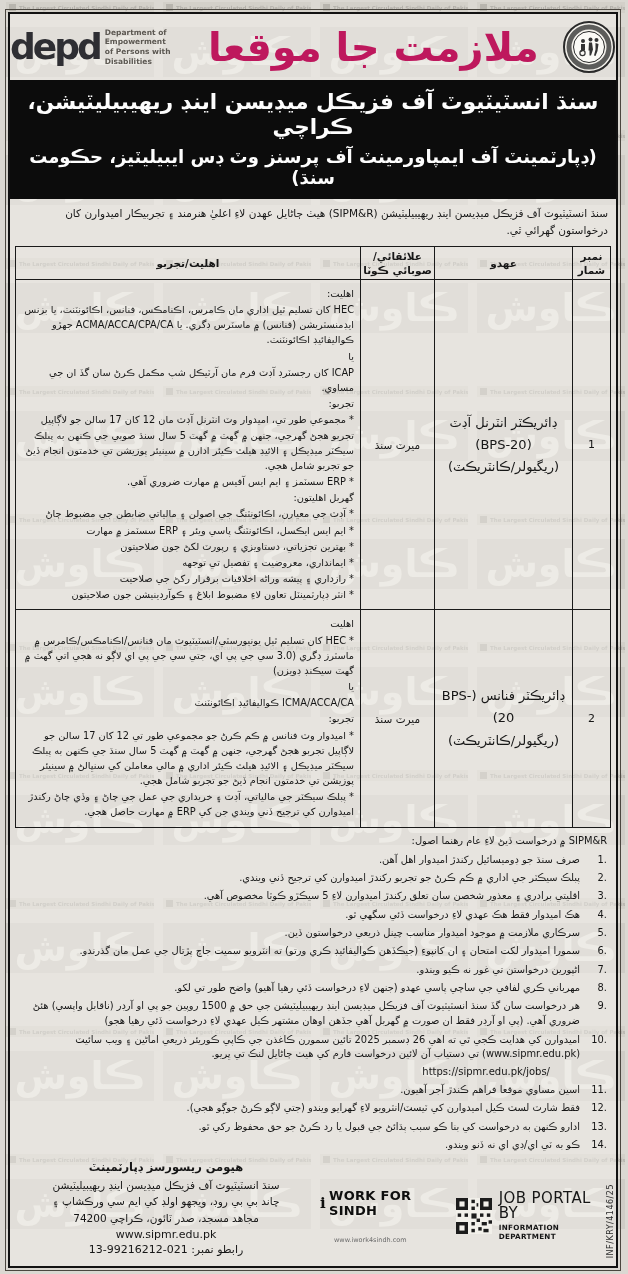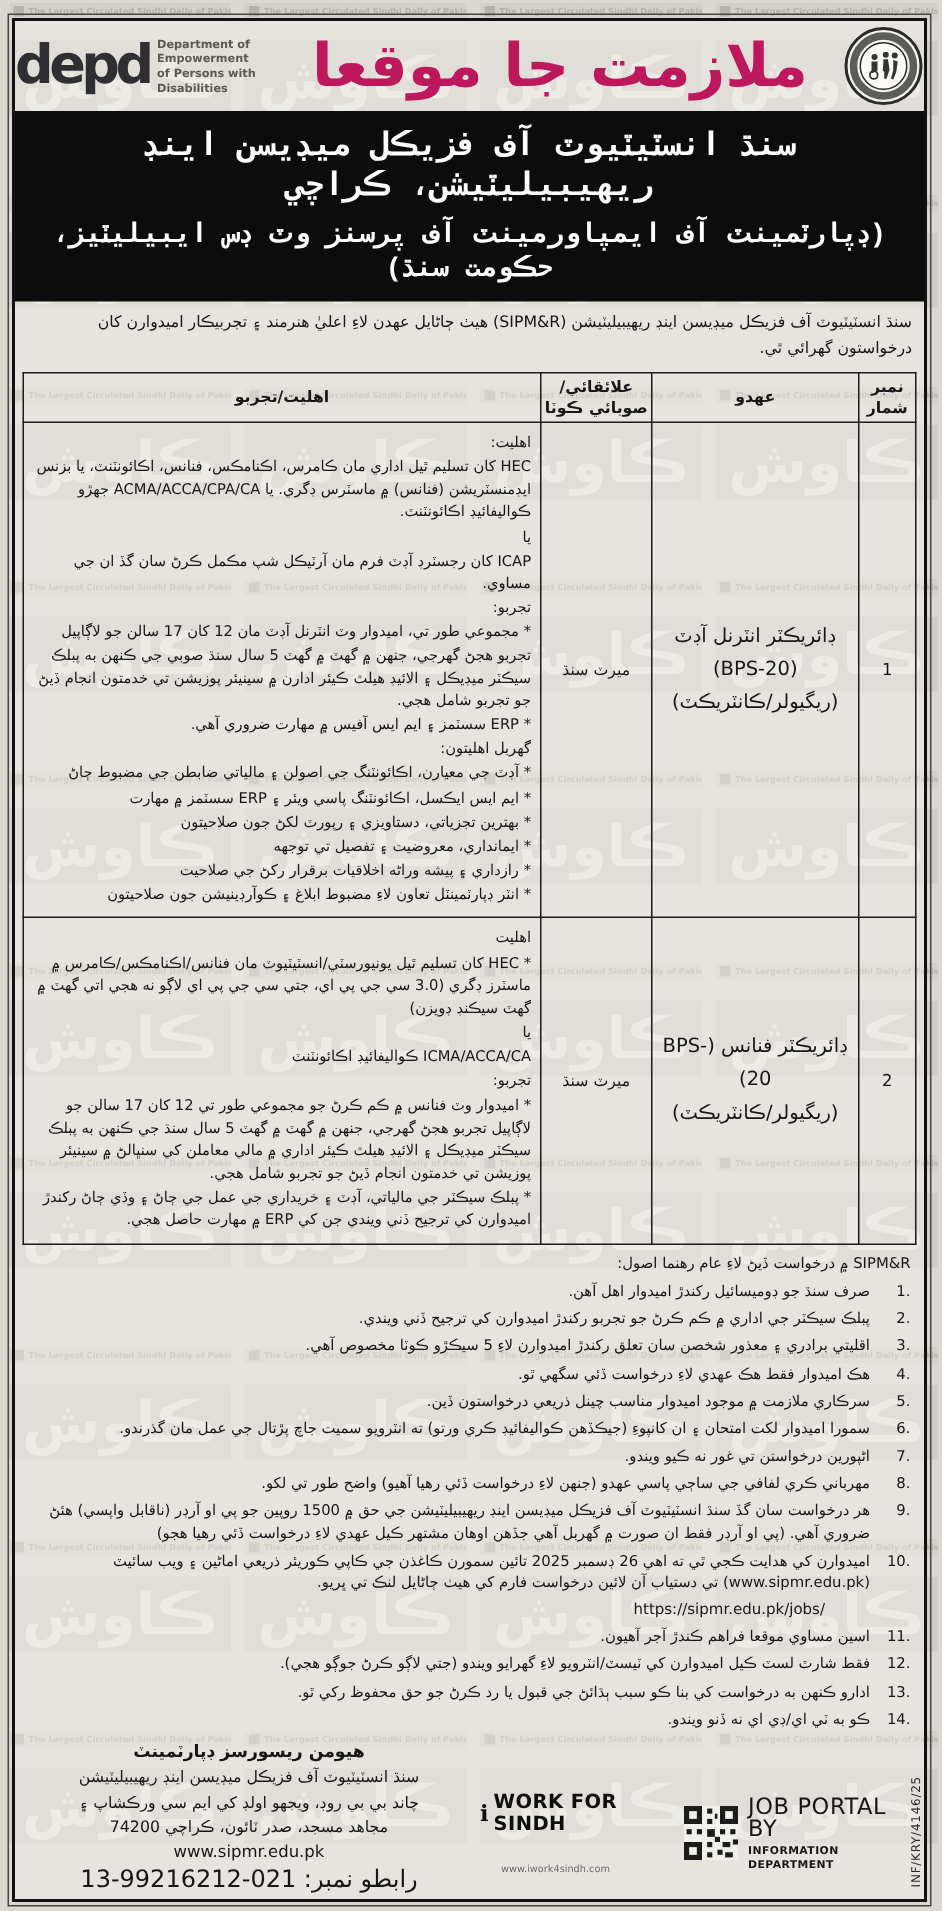--- a/index.html
+++ b/index.html
@@ -33,21 +33,21 @@
     z-index:1; display:flex; flex-direction:column;
   }
   
   .ad-header { display:flex; align-items:center; padding:3px 0; height:66px;border-radius:15px; }
   .depd { display:flex; align-items:center; }
   .depd-word { font-size:36px; font-weight:bold; color:#2e2e33; letter-spacing:-3px; line-height:1; }
   .depd-caption { font-size:7.5px; font-weight:bold; color:#5c5852; width:72px; line-height:1.3; margin-left:5px; }
   .ad-title { flex:1; text-align:center; direction:rtl; font-size:40px; font-weight:bold; color:#be185d; line-height:1; padding-left:8px; }
   .emblem { width:54px; height:54px; flex:none; }
   
-  .banner { background:#0c0c0c; color:#fdfdfd; text-align:center; direction:rtl; padding:9px 4px 11px;font-family:Liberation Mono, monospace; }
+  .banner { background:#0c0c0c; color:#fdfdfd; text-align:center; direction:rtl; padding:9px 4px 11px; }
   .banner-l1 { font-size:21.5px; font-weight:bold; margin-bottom:7px; }
   .banner-l2 { font-size:18px; font-weight:bold; }
   
   .intro { direction:rtl; text-align:right; font-size:10.5px; line-height:1.65; padding:6px 8px 5px; }
   
   table { border-collapse:collapse; direction:rtl; margin:1px 5px 0; width:calc(100% - 10px); }
   th, td { border:1.5px solid #1a1a1a; vertical-align:middle; }
   th { font-size:10.5px; font-weight:bold; text-align:center; padding:2px 2px; line-height:1.35; }
   .td-serial { width:38px; text-align:center; font-size:11px; }
   .td-pos { width:138px; text-align:center; font-size:13px; line-height:1.7; padding:2px; }
@@ -61,21 +61,21 @@
   .g-num { flex:none; width:20px; text-align:right; margin-left:7px; direction:ltr; }
   .g-text { flex:1; text-align:right; }
   .g-link { direction:ltr; text-align:right; margin-right:30px; margin-top:2px; font-size:10px; }
   .g-note { text-align:right; margin-top:2px; }
   
   .ad-footer { display:flex; align-items:flex-end; padding:0 10px 10px 8px; gap:6px; position:relative; }
   .addr { width:296px; text-align:center; direction:rtl; }
   .addr-head { font-size:11.5px; font-weight:bold; margin-bottom:3px; }
   .addr-line { font-size:10.5px; line-height:1.55; }
   .addr-web { font-size:11px; direction:ltr; margin-top:2px; }
-  .addr-phone { font-size:16px; margin-top:2px; }
+  .addr-phone { font-size:11px; margin-top:2px; }
   .brand-row { flex:1; display:flex; align-items:center; justify-content:flex-end; gap:7px; padding-bottom:12px; }
   .wfs { text-align:left; }
   .wfs-main { display:flex; align-items:center; gap:3px; font-size:13px; font-weight:bold; letter-spacing:.3px; color:#0e0e0e; }
   .wfs-i { font-size:15px; font-weight:bold; line-height:.8; font-family:"DejaVu Serif", serif; }
   .wfs-sub { font-size:6.5px; color:#6b6b6b; margin-top:18px; margin-left:14px; }
   .qr { width:36px; height:36px; flex:none; }
   .jp { text-align:left; }
   .jp-main { font-size:15px; font-weight:normal; letter-spacing:.4px; line-height:1; }
   .jp-sub { font-size:7.2px; font-weight:bold; letter-spacing:.3px; margin-top:2px; }
   .ref-vert {

